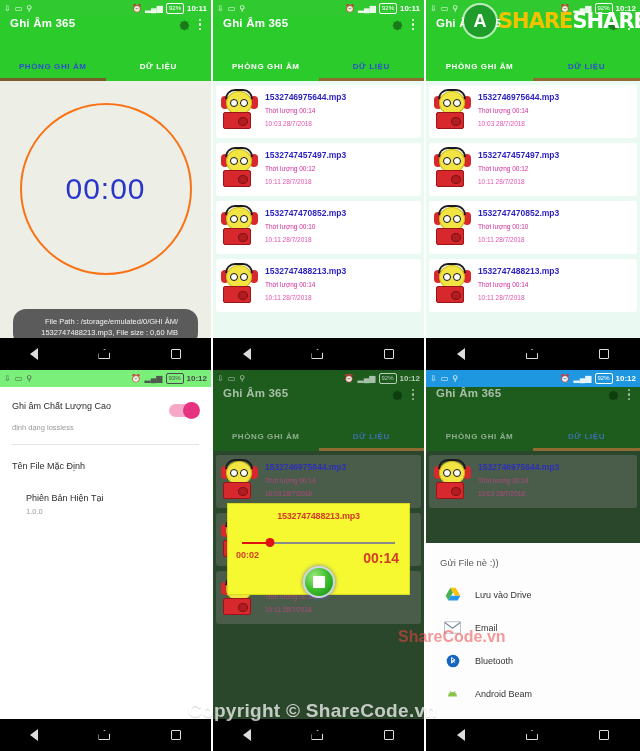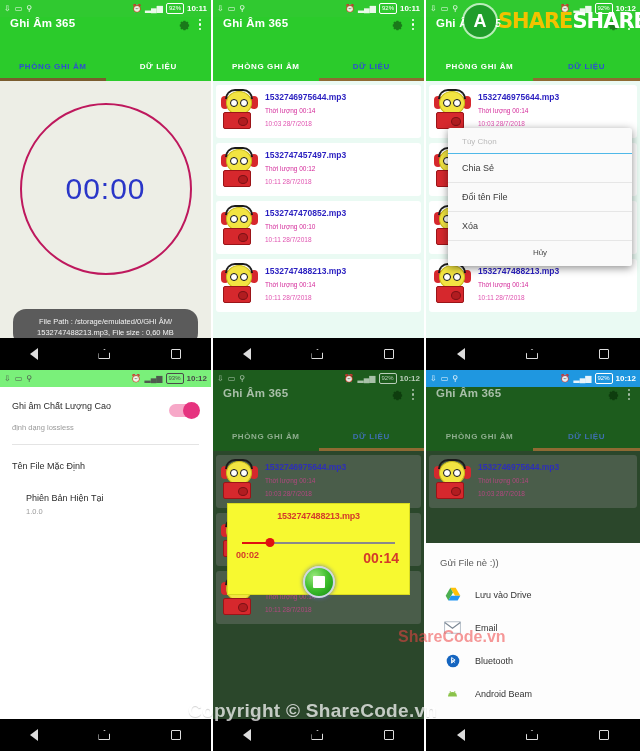--- a/index.html
+++ b/index.html
@@ -41,23 +41,23 @@
   .tab { flex:1; display:flex; align-items:center; justify-content:center; font-size:8px; font-weight:bold; letter-spacing:.6px; color:#ffffff; }
   .tab.sel1 { color:#2f4fd0; }
   .tabs.dim .tab { color:#8fae8f; }
   .tabs.dim .tab.sel1 { color:#3f6fb0; }
   .tab-ind { position:absolute; bottom:0; height:3px; background:#7a5c2e; }
   .tab-ind.left { left:0; width:50%; }
   .tab-ind.right { left:50%; width:50%; background:#8f6a33; }
 
   
   .rec-body { position:relative; height:100%; background:#edeee6; }
-  .circle { position:absolute; left:50%; top:22px; transform:translateX(-50%); width:172px; height:172px; border-radius:50%; border:2px solid #be185d; display:flex; align-items:center; justify-content:center; }
+  .circle { position:absolute; left:50%; top:22px; transform:translateX(-50%); width:172px; height:172px; border-radius:50%; border:2px solid #f97316; display:flex; align-items:center; justify-content:center; }
   .timer { font-size:30px; color:#2a36c8; letter-spacing:1px; }
-  .toast { position:absolute; left:13px; right:13px; top:228px; background:#5b5b5b; color:#f2f2f2; border-radius:13px; padding:7px 8px; font-size:7.5px; line-height:1.5; text-align:center; }
+  .toast { position:absolute; left:13px; right:13px; top:228px; background:#5b5b5b; color:#f2f2f2; border-radius:13px; padding:7px 20px; font-size:7.5px; line-height:1.5; text-align:right; }
   .playbtn { position:absolute; left:50%; top:286px; transform:translateX(-50%); width:32px; height:32px; border-radius:50%;
     background:radial-gradient(circle at 34% 30%, #9ae87e 0%, #3fbf2e 48%, #128c12 100%);
     border:2px solid #cfd6e8; box-shadow:0 0 4px rgba(90,110,180,.9); display:flex; align-items:center; justify-content:center; }
   .stopbtn .sq { width:12px; height:12px; background:#fff; border-radius:1px; }
 
   
   .navbar { position:absolute; left:0; right:0; bottom:0; height:32px; background:#000; display:flex; align-items:center; justify-content:space-around; }
   .nv-back { width:0; height:0; border-right:8px solid #ddd; border-top:6px solid transparent; border-bottom:6px solid transparent; }
   .nv-home { width:12px; height:10px; border:1.5px solid #ddd; border-radius:2px 2px 0 0; clip-path:polygon(50% 0,100% 45%,100% 100%,0 100%,0 45%); }
   .nv-rec { width:10px; height:10px; border:1.5px solid #ddd; border-radius:1px; }
@@ -398,27 +398,20 @@
             </div>
           </div>
         <div class="rtxt">
           <div class="r-name">1532747488213.mp3</div>
           <div class="r-dur">Thời lượng 00:14</div>
           <div class="r-date">10:11 28/7/2018</div>
         </div>
       </div>
     </div>
 
-    <div class="dialog">
-      <div class="dlg-title">Tùy Chọn</div>
-      <div class="dlg-item">Chia Sẻ</div>
-      <div class="dlg-item">Đổi tên File</div>
-      <div class="dlg-item">Xóa</div>
-      <div class="dlg-cancel">Hủy</div>
-    </div>
 
     <div class="navbar">
       <span class="nv-back"></span>
       <span class="nv-home"></span>
       <span class="nv-rec"></span>
     </div>
   </div>
 
   <div class="panel pad">
     <div class="statusbar sb-lgreen">

